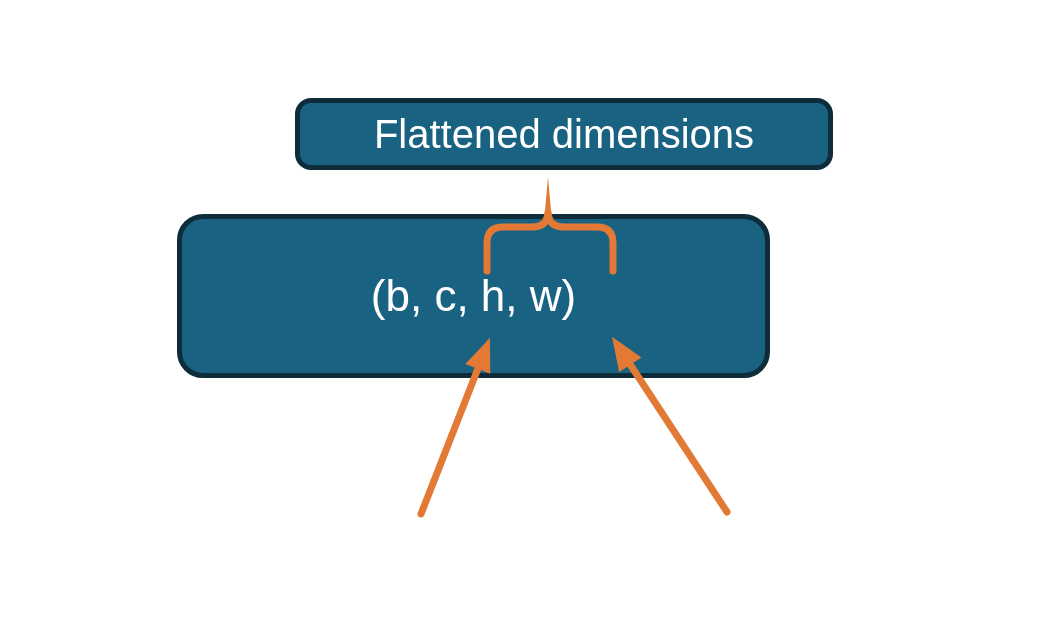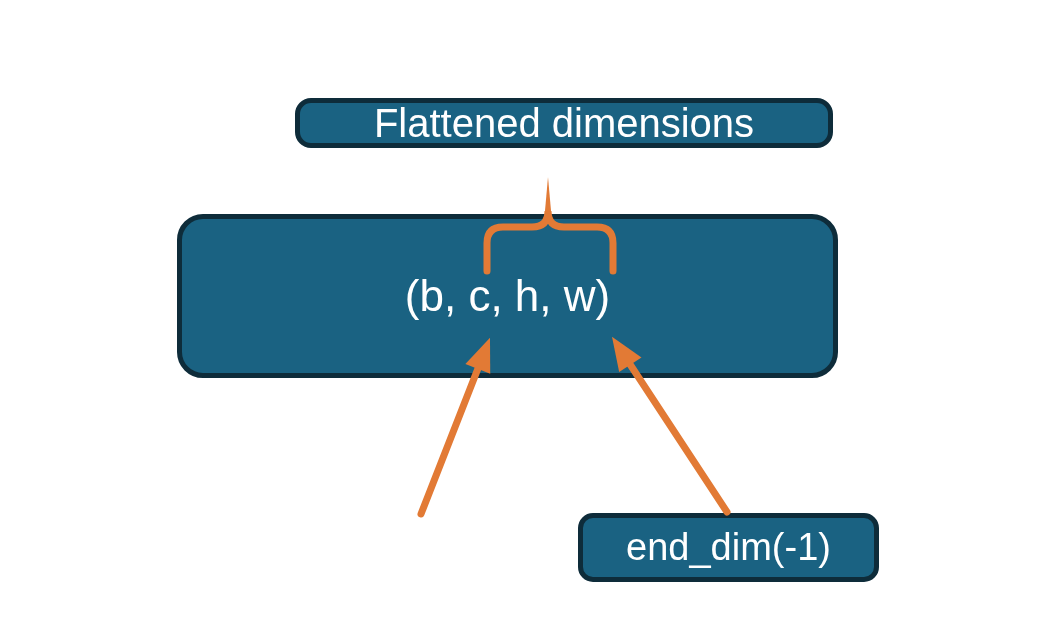--- a/index.html
+++ b/index.html
@@ -22,28 +22,28 @@
     border: 5px solid var(--box-border, #0E2C3A);
     color: var(--text, #ffffff);
     display: flex;
     align-items: center;
     justify-content: center;
     white-space: nowrap;
   }
   .node span { display: block; }
   #title-box {
     left: 295px; top: 98px;
-    width: 538px; height: 50px;
+    width: 538px; height: 72px;
     border-radius: 16px;
     font-size: 40px;
     text-align: right;
   }
   #tensor-box {
     left: 177px; top: 214px;
-    width: 661px; height: 164px;
+    width: 593px; height: 164px;
     border-radius: 26px;
     font-size: 44px;
   }
   #start-box {
     left: 265px; top: 514px;
     width: 300px; height: 68px;
     border-radius: 15px;
     font-size: 38px;
   }
   #end-box {
@@ -76,23 +76,20 @@
 
   <div class="node" id="title-box">
     <span>Flattened dimensions</span>
   </div>
 
   <div class="node" id="tensor-box">
     <span>(b, c, h, w)</span>
   </div>
 
 
-  <div class="node" id="end-box">
-    <span>end_dim(-1)</span>
-  </div>
 
   <svg class="overlay" viewBox="0 0 1038 632">
     <defs>
       <marker id="ah" viewBox="0 0 6 6" markerWidth="5.2" markerHeight="5.2" refX="4.2" refY="3" orient="auto">
         <path d="M0.5,0.8 L6,3 L0.5,5.2 Z" class="fill"></path>
       </marker>
     </defs>
 
     <polygon class="fill" points="544,222 548,177 552,222"></polygon>
 

